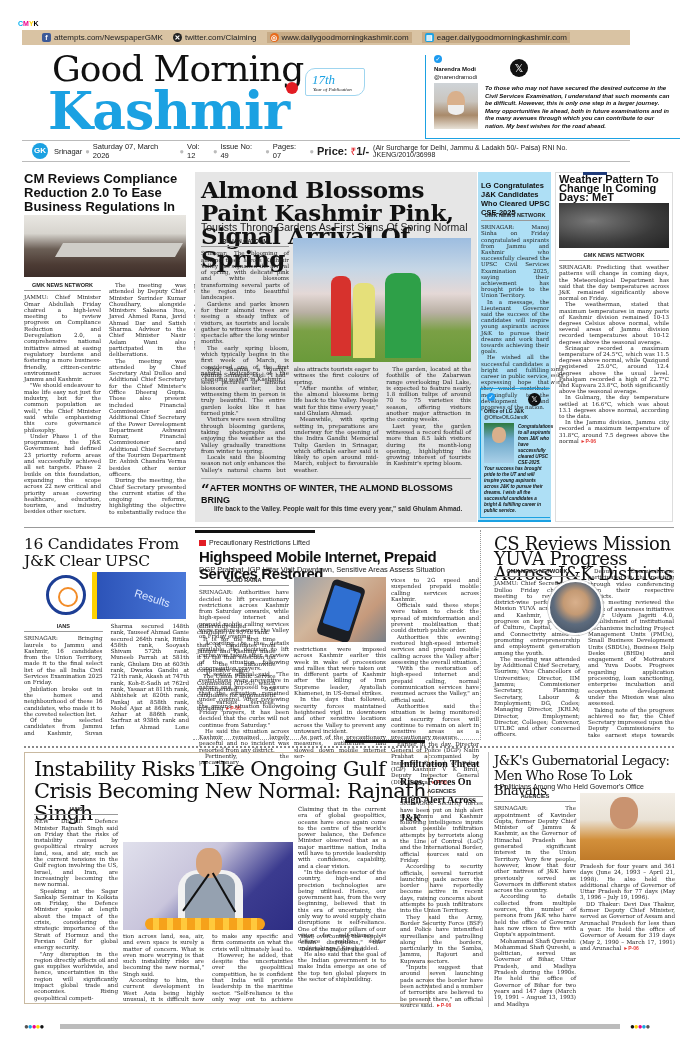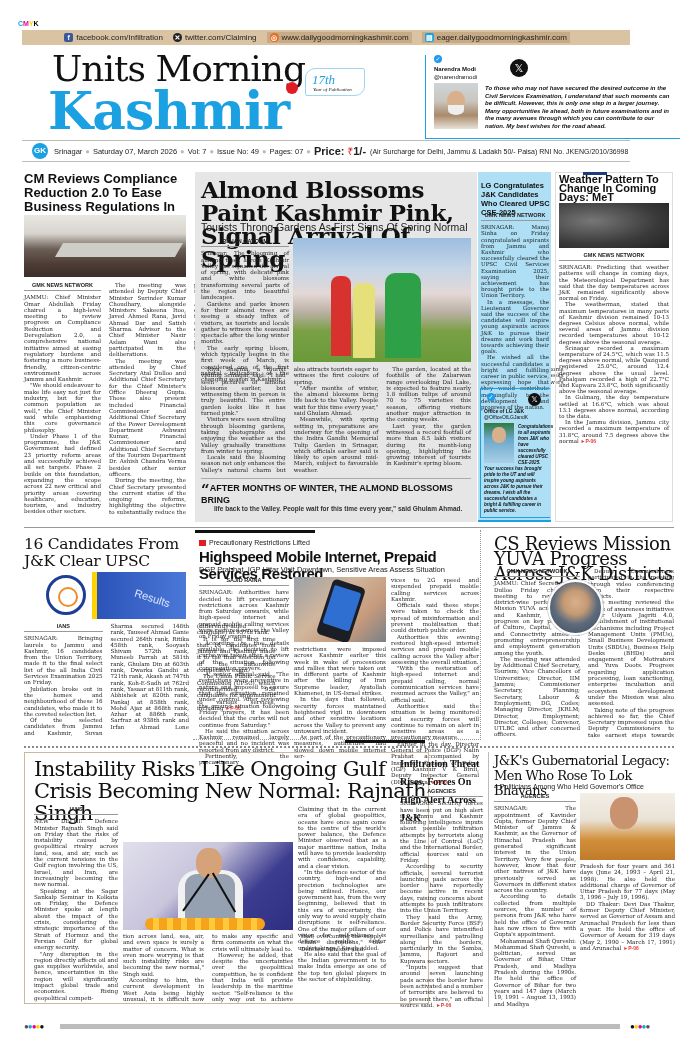--- a/index.html
+++ b/index.html
@@ -154,37 +154,37 @@
 </head>
 <body>
 
 <div class="abs cmyk">
   <span>C</span><span>M</span><span>Y</span><span>K</span>
 </div>
 
 <div class="abs topbar">
   <div class="item">
     <span class="ico" style="background:#3b5998">f</span>
-    <span>facebook.com/Infiltration</span>
+    <span>attempts.com/NewspaperGMK</span>
   </div>
   <div class="item">
     <span class="ico" style="background:#222;border-radius:50%">✕</span>
     <span>twitter.com/Claiming</span>
   </div>
   <div class="item hl">
     <span class="ico" style="background:#e86a1a;border-radius:50%">◎</span>
     <span>www.dailygoodmorningkashmir.com</span>
   </div>
   <div class="item hl">
     <span class="ico" style="background:#1ba1e2">▤</span>
     <span>eager.dailygoodmorningkashmir.com</span>
   </div>
 </div>
 
-<div class="abs mast-1">Units Morning</div>
+<div class="abs mast-1">Good Morning</div>
 <div class="abs mast-2">Kashmir</div>
 <div class="abs red-dot"></div>
 <div class="abs year-badge">
   <span class="num">17th</span>
   <span class="lbl">Year of Publication</span>
 </div>
 
 <div class="abs tweet-box"></div>
 <div class="abs tweet-verified">✓</div>
 <div class="abs tweet-name">Narendra Modi</div>
@@ -195,21 +195,21 @@
     <div class="beard"></div>
   </div>
 <div class="abs tweet-text">To those who may not have secured the desired outcome in the Civil Services Examination, I understand that such moments can be difficult. However, this is only one step in a larger journey. Many opportunities lie ahead, both in future examinations and in the many avenues through which you can contribute to our nation. My best wishes for the road ahead.</div>
 
 <div class="abs dateline">
   <span class="gk-logo">GK</span>
   <span>Srinagar</span>
     <span class="dot">●</span>
   <span>Saturday 07, March 2026</span>
     <span class="dot">●</span>
-  <span>Vol: 7</span>
+  <span>Vol: 12</span>
     <span class="dot">●</span>
   <span>Issue No: 49</span>
     <span class="dot">●</span>
   <span>Pages: 07</span>
     <span class="dot">●</span>
   <span class="price">Price:</span>
   <span class="rupee" style="margin-left:3px">₹</span>
   <span class="price">1/-</span>
   <span style="margin-left:4px;font-size:7px">(Air Surcharge for Delhi, Jammu &amp; Ladakh 50/- Paisa) RNI No. JKENG/2010/36998</span>
 </div>

